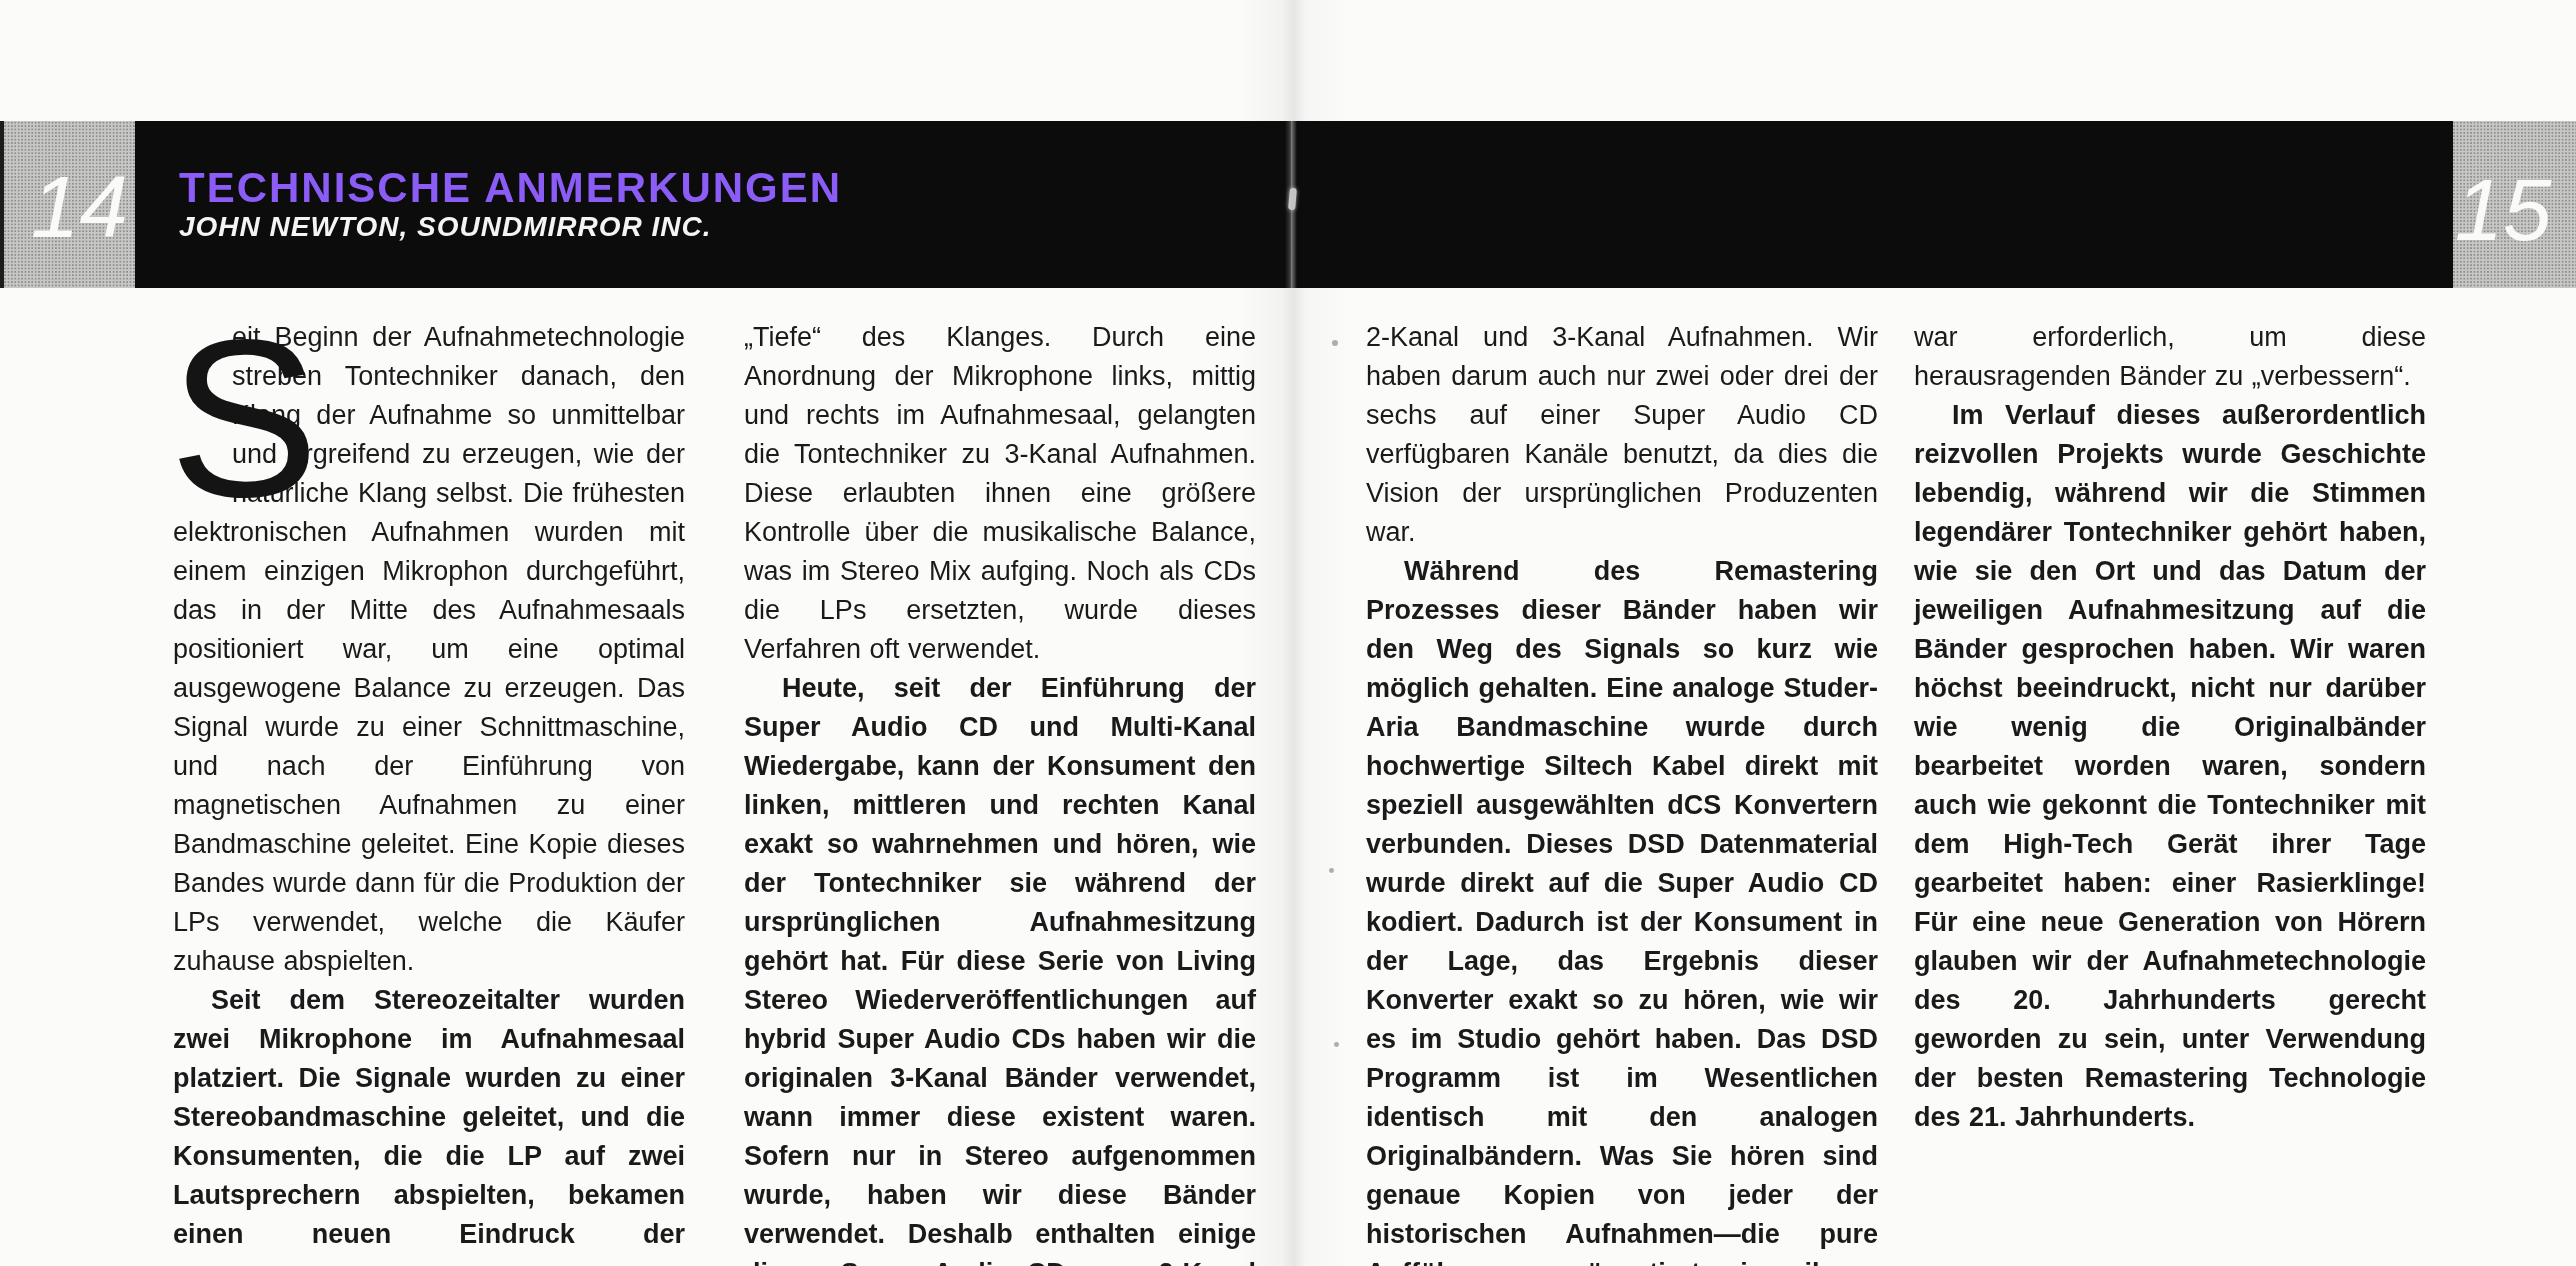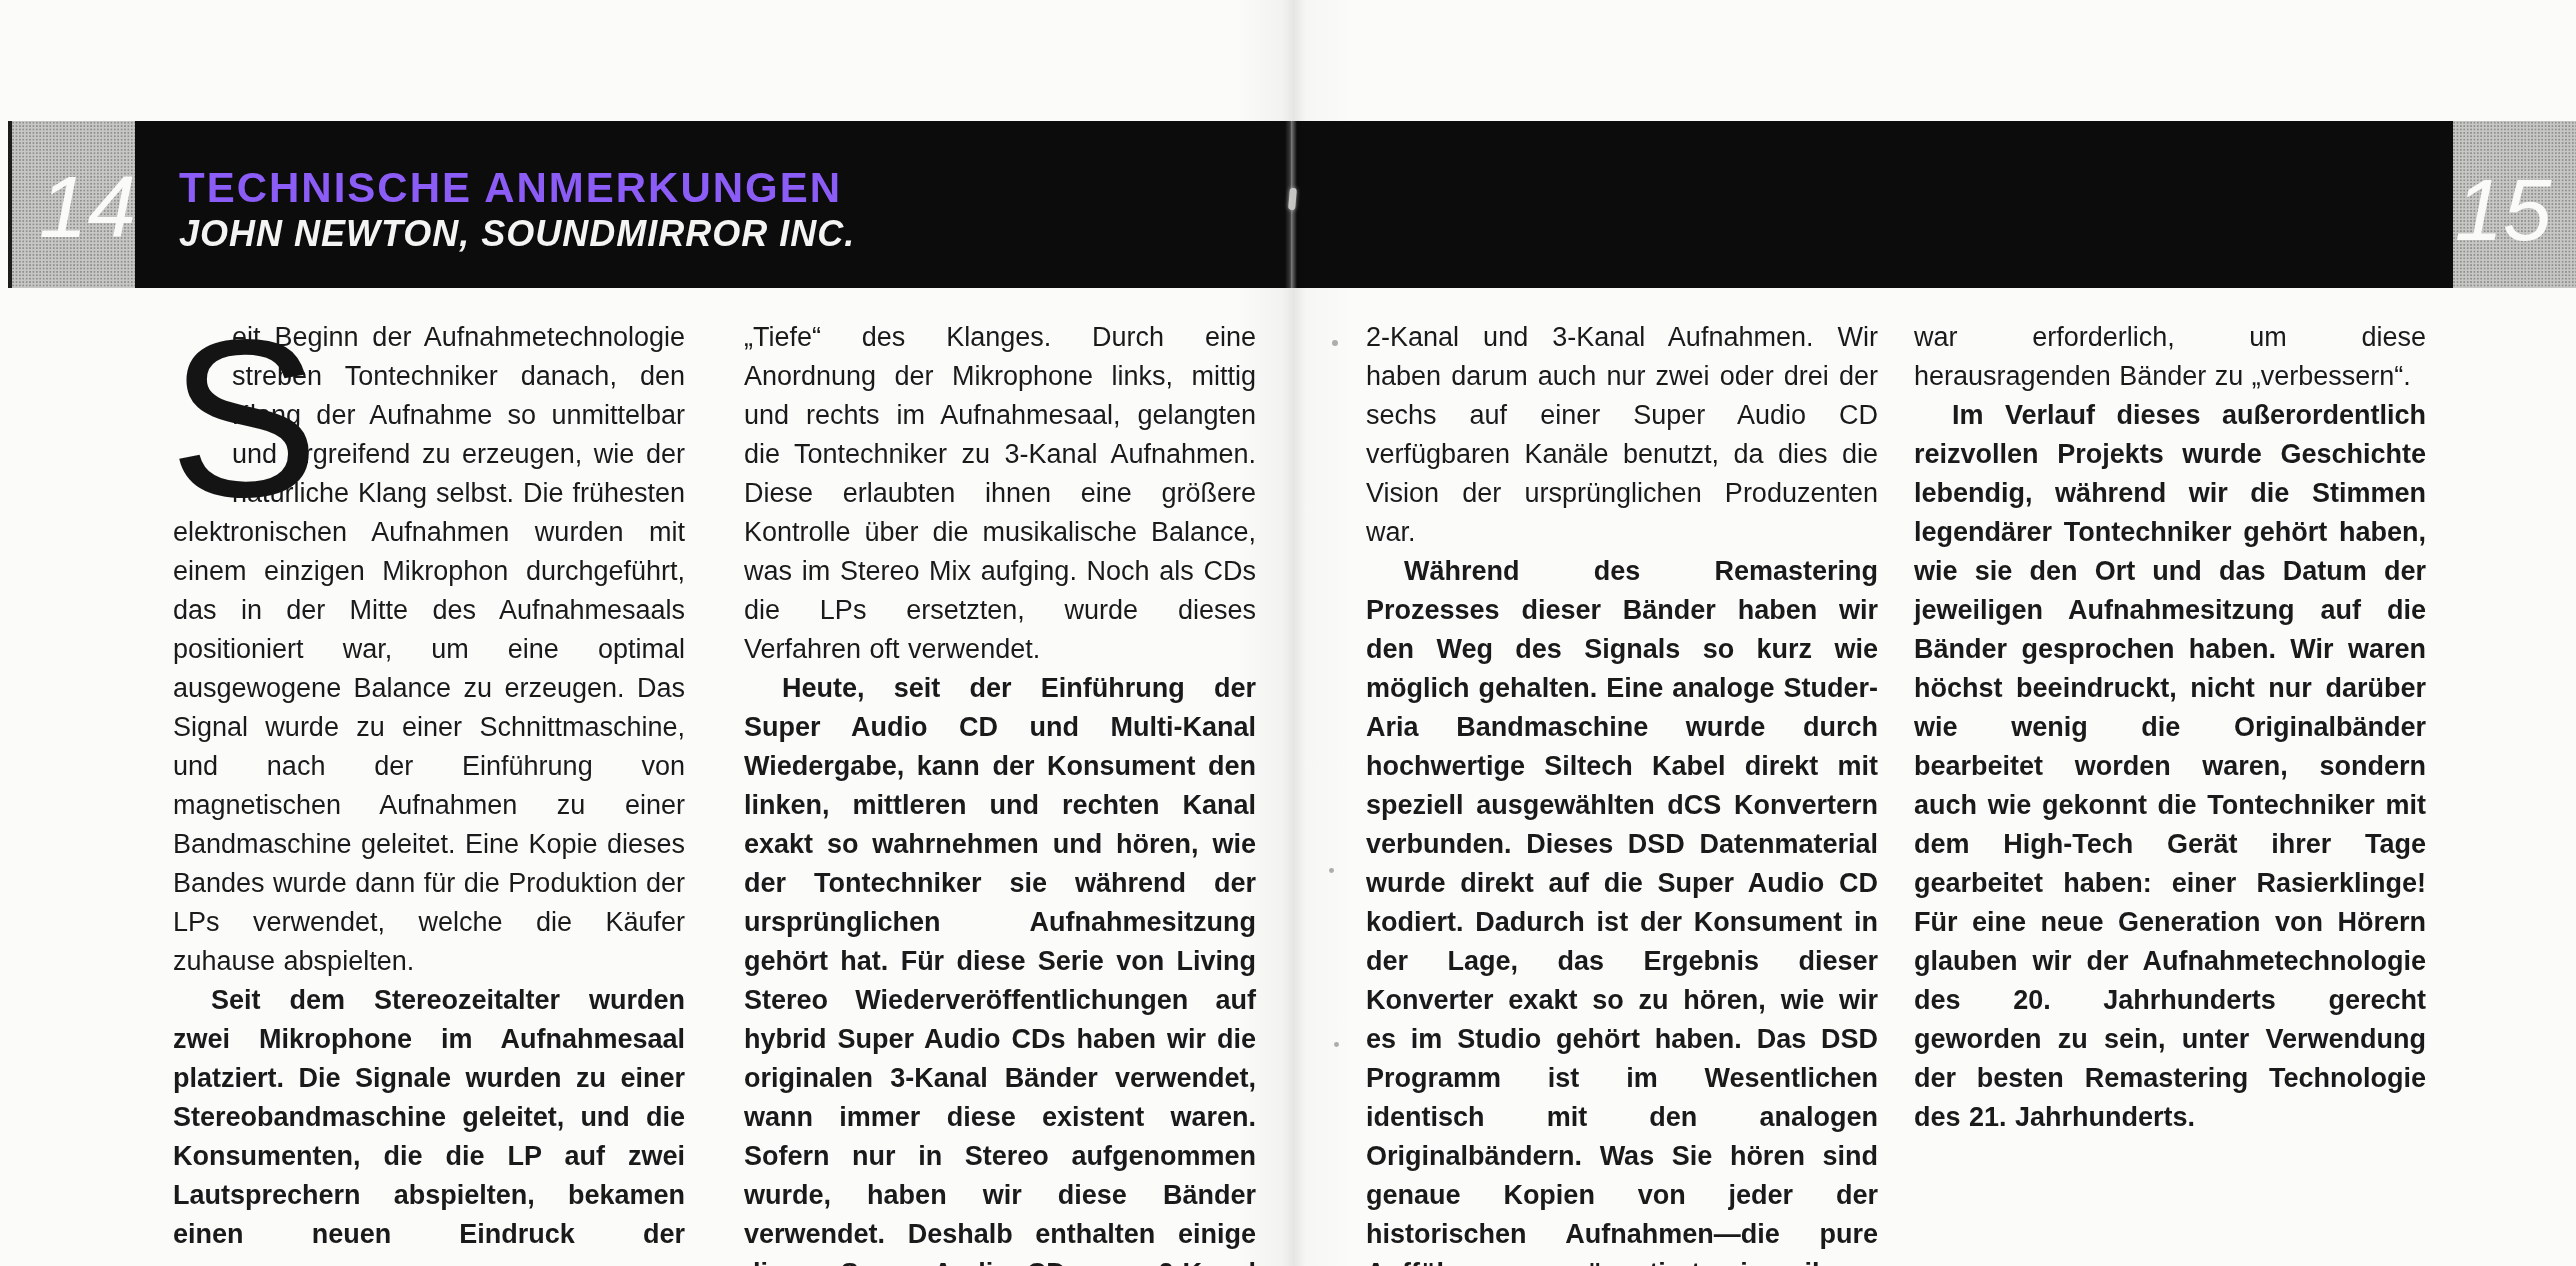--- a/index.html
+++ b/index.html
@@ -12,40 +12,40 @@
   .band{
     position:absolute;left:135px;top:121px;width:2318px;height:167px;
     background:#0c0c0c;
   }
   .header-text{position:absolute;left:44px;top:45px;}
   .title{
     color:#8b5cf6;font-weight:700;font-size:42px;line-height:44px;
     letter-spacing:2px;white-space:nowrap;
   }
   .byline{
-    color:#f4f4f2;font-weight:700;font-style:italic;font-size:36px;
-    line-height:30px;letter-spacing:1px;margin-top:9px;white-space:nowrap;
+    color:#f4f4f2;font-weight:700;font-style:italic;font-size:28px;
+    line-height:30px;letter-spacing:1px;margin-top:2px;white-space:nowrap;
   }
   .band-seam{
     position:absolute;left:1150px;top:0;width:12.3px;height:100%;
     background:linear-gradient(90deg,rgba(255,255,255,0) 0%,rgba(160,160,160,0.35) 44%,rgba(235,235,235,0.55) 52%,rgba(255,255,255,0) 100%);
   }
   .staple{
     position:absolute;left:1154px;top:67px;width:6.8px;height:22px;
     background:#d6d6d4;border-radius:3.4px;transform:rotate(5deg);
     box-shadow:0 0 4.1px rgba(255,255,255,0.6);
   }
   
   .strip{
     position:absolute;top:121px;height:167px;
     background-color:#c7c7c5;
     background-image:radial-gradient(circle,#8e8e8c 0.8px,rgba(0,0,0,0) 1px);
     background-size:3.4px 3.4px;
   }
-  .strip-left{left:8px;width:148px;}
+  .strip-left{left:0;width:148px;}
   .strip-left::before{
     content:"";position:absolute;left:0;top:0;width:4.1px;height:100%;background:#1c1c1c;
   }
   .strip-right{right:0;width:127px;}
   .pagenum{
     position:absolute;color:#fafaf8;font-style:italic;font-weight:400;
     font-size:87px;line-height:1;
   }
   .pagenum-left{left:31px;top:42px;}
   .pagenum-right{right:24.6px;top:45px;}

